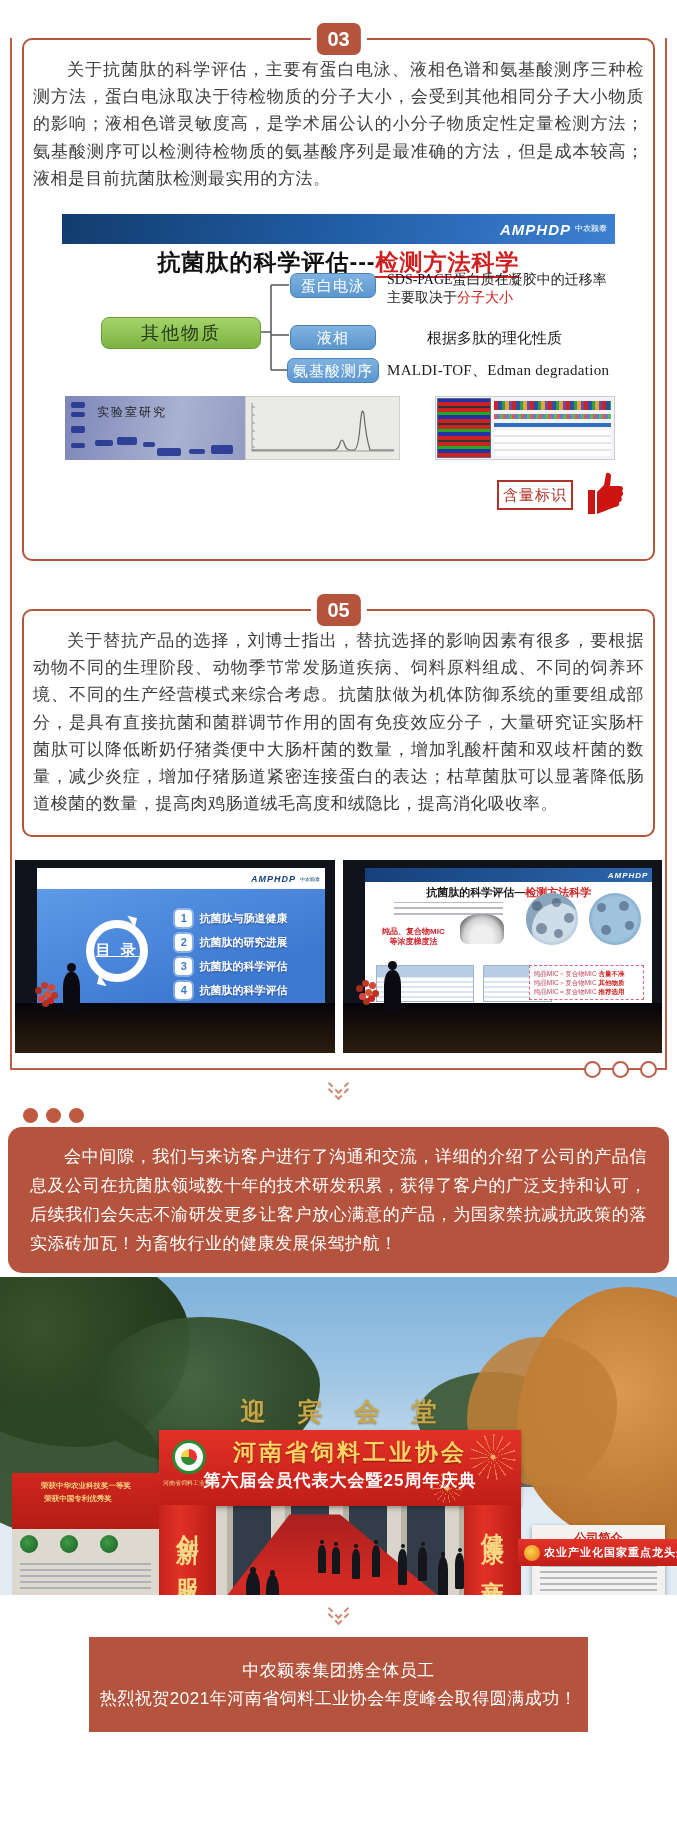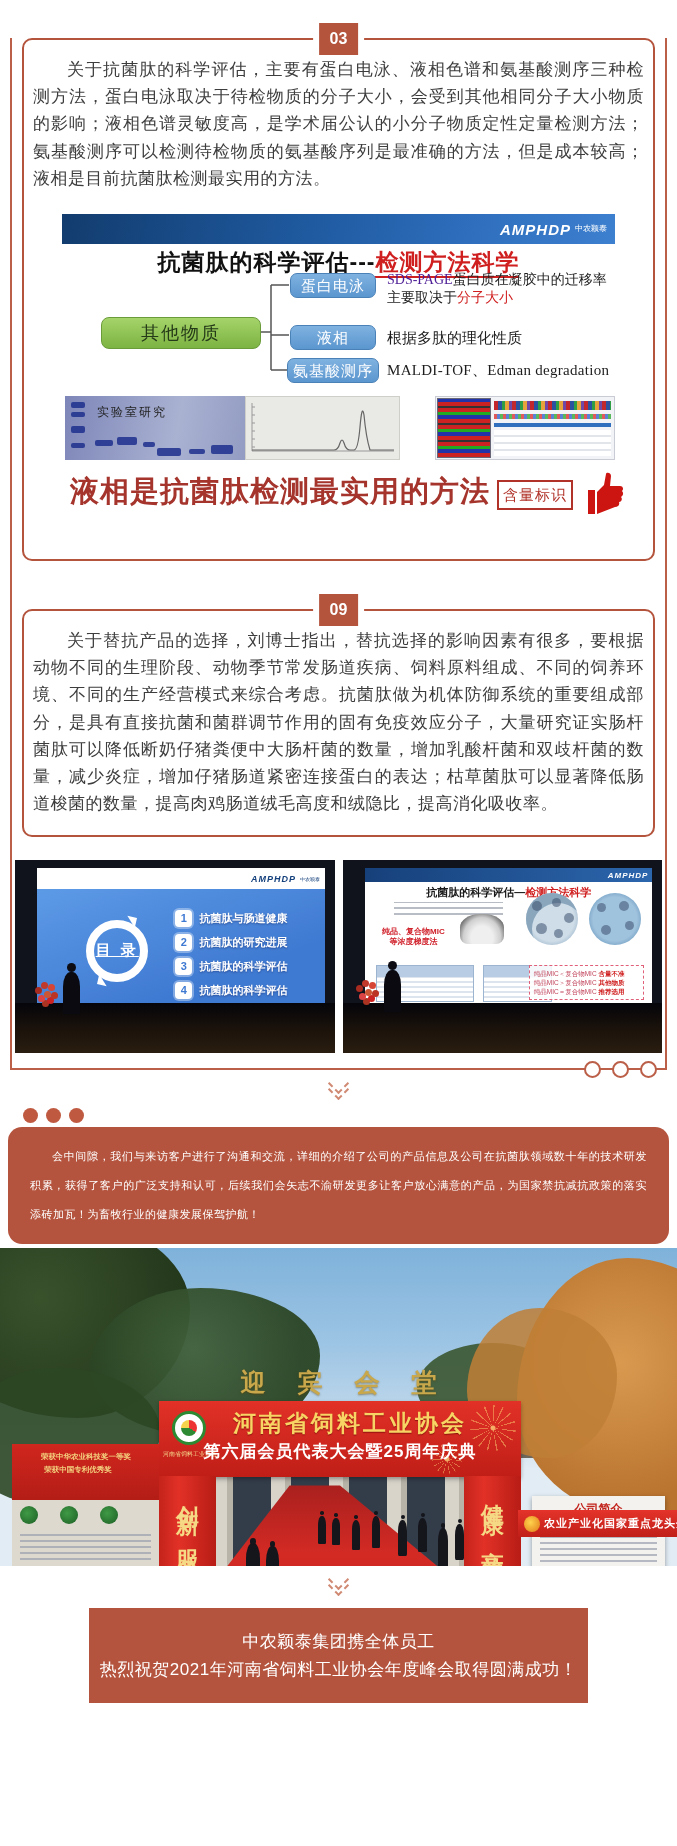--- a/index.html
+++ b/index.html
@@ -30,21 +30,21 @@
   .card{
     width:633px;margin:0 auto;position:relative;
     border:2px solid var(--accent);border-radius:10px;
     padding:16px 9px 0 9px;
   }
   .card.first{margin-top:38px;padding-bottom:45px;}
   .card.second{margin-top:48px;padding-bottom:18px;}
   .badge-wrap{position:absolute;top:-17px;left:50%;transform:translateX(-50%);background:#fff;padding:0 6px;}
   .badge{
     display:block;background:var(--accent);color:#fff;font-weight:bold;
-    font-size:16px;line-height:30px;padding:1px 11px;border-radius:0;
+    font-size:20px;line-height:30px;padding:1px 11px;border-radius:7px;
   }
   .card p.body-text{
     font-size:17px;line-height:27.2px;color:#3d3d3d;
     text-align:justify;text-indent:2em;letter-spacing:.5px;
   }
 
   
   .slide{width:553px;height:300px;margin:22px auto 0;position:relative;background:#fff;}
   .slide-header{
     position:absolute;left:0;top:0;right:0;height:30px;
@@ -64,23 +64,23 @@
   .flow-box{
     position:absolute;height:25px;background:linear-gradient(#7fb2e0,#5b96cf);
     border:1px solid #4a82b8;border-radius:7px;color:#fff;text-align:center;font-size:15px;line-height:24px;letter-spacing:1px;
   }
   .fb1{left:228px;top:59px;width:86px;}
   .fb2{left:228px;top:111px;width:86px;}
   .fb3{left:225px;top:144px;width:92px;}
   .flow-svg{position:absolute;left:199px;top:58px;}
   .flow-desc{position:absolute;left:325px;color:#1d1d1d;font-size:14px;line-height:18px;}
   .fd1{top:57px;width:222px;}
-  .fd2{top:115px;font-size:15px;}
+  .fd2{top:115px;font-size:15px;margin-left:40px;}
   .fd3{top:147px;font-size:15px;letter-spacing:.3px;}
-  .fd1 .blue{color:#4c1d95;}
+  .fd1 .blue{color:#0f172a;}
   .flow-desc .red{color:#d01f1f;}
 
   .lab-img{position:absolute;top:182px;height:64px;}
   .img-gel{left:3px;width:204px;background:linear-gradient(100deg,#7d86b8,#aab2d2 55%,#8b94bd);overflow:hidden;}
   .gel-band{position:absolute;background:#1d2f8d;border-radius:2px;opacity:.85;}
   .gel-label{position:absolute;left:32px;top:8px;font-size:12px;color:#222;letter-spacing:2px;}
   .img-chrom{left:183px;width:155px;background:#e9e9e5;border:1px solid #cfcfc9;}
   .img-seq{left:373px;width:180px;background:#f2f3f6;border:1px solid #c9ccd4;overflow:hidden;}
   .seq-left{position:absolute;left:2px;top:2px;width:52px;bottom:2px;background:
       repeating-linear-gradient(0deg,#c22 0 4px,#23a 4px 8px,#2a2 8px 11px,#c22 11px 15px,#333 15px 17px);
@@ -149,21 +149,21 @@
   .chev{width:15px;height:15px;border-right:2px dashed #d08a74;border-bottom:2px dashed #d08a74;transform:rotate(45deg);}
   .chev+.chev{margin-top:-9px;}
   .dots{margin:6px 0 0 23px;display:flex;gap:8px;height:15px;}
   .dots span{width:15px;height:15px;border-radius:50%;background:#bf5a41;}
 
   
   .summary-box{
     margin:4px 8px 0;border-radius:14px;background:#b5543e;
     padding:15px 22px;color:#fff;
   }
-  .summary-box p{font-size:11px;line-height:29px;text-indent:2em;text-align:justify;letter-spacing:.5px;}
+  .summary-box p{font-size:17px;line-height:29px;text-indent:2em;text-align:justify;letter-spacing:.5px;}
 
   
   .event-photo{position:relative;margin-top:4px;height:318px;overflow:hidden;
     background:linear-gradient(180deg,#7fb2da 0%,#9cc4e4 30%,#c3daec 55%,#e2ecf4 70%);}
   .ep{position:absolute;}
   .tree{border-radius:48% 52% 45% 55%/55% 45% 55% 45%;}
   .t-l1{left:-60px;top:-30px;width:250px;height:200px;background:radial-gradient(circle at 40% 40%,#39522c,#24381c 75%);}
   .t-l2{left:90px;top:40px;width:230px;height:150px;background:radial-gradient(circle at 45% 40%,#41603a,#2a4423 70%);opacity:.95;}
   .t-l3{left:-40px;top:120px;width:200px;height:140px;background:#2c4724;opacity:.9;}
   .t-r1{right:-70px;top:10px;width:230px;height:260px;background:radial-gradient(circle at 45% 40%,#d99a50,#b9742f 70%);}
@@ -280,32 +280,31 @@
 
       <div class="lab-img img-seq">
         <i class="seq-left"></i>
           <i class="seq-topbar"></i>
           <i class="seq-midbar"></i>
           <i class="seq-bluebar"></i>
           <i class="seq-rows"></i>
       </div>
 
       <div class="slogan-row">
-        <span class="slogan serif">液相是抗菌肽检测最实用的方法</span>
         <span class="stamp serif">含量标识</span>
         <svg class="thumb" width="42" height="46" viewBox="0 0 42 46">
           <path fill="#cc1510" d="M6 20 h7 v24 H6 z M15 44 V22 l7-7 2-11 c0-2 5-2 5 2 l-1 10 h10 c3 0 4 3 2 5 c2 2 1 5-1 6 c2 2 0 5-2 5 c1 3-1 5-4 5 z"></path>
         </svg>
       </div>
     </div>
   </section>
 
   <section class="card second">
     <div class="badge-wrap">
-      <span class="badge">09</span>
+      <span class="badge">05</span>
     </div>
     <p class="body-text">关于替抗产品的选择，刘博士指出，替抗选择的影响因素有很多，要根据动物不同的生理阶段、动物季节常发肠道疾病、饲料原料组成、不同的饲养环境、不同的生产经营模式来综合考虑。抗菌肽做为机体防御系统的重要组成部分，是具有直接抗菌和菌群调节作用的固有免疫效应分子，大量研究证实肠杆菌肽可以降低断奶仔猪粪便中大肠杆菌的数量，增加乳酸杆菌和双歧杆菌的数量，减少炎症，增加仔猪肠道紧密连接蛋白的表达；枯草菌肽可以显著降低肠道梭菌的数量，提高肉鸡肠道绒毛高度和绒隐比，提高消化吸收率。</p>
   </section>
 
   <div class="photo-row">
 
     <div class="stage-photo">
       <div class="screen">
         <div class="screen-head">
           <span class="amp-logo">AMPHDP</span>

